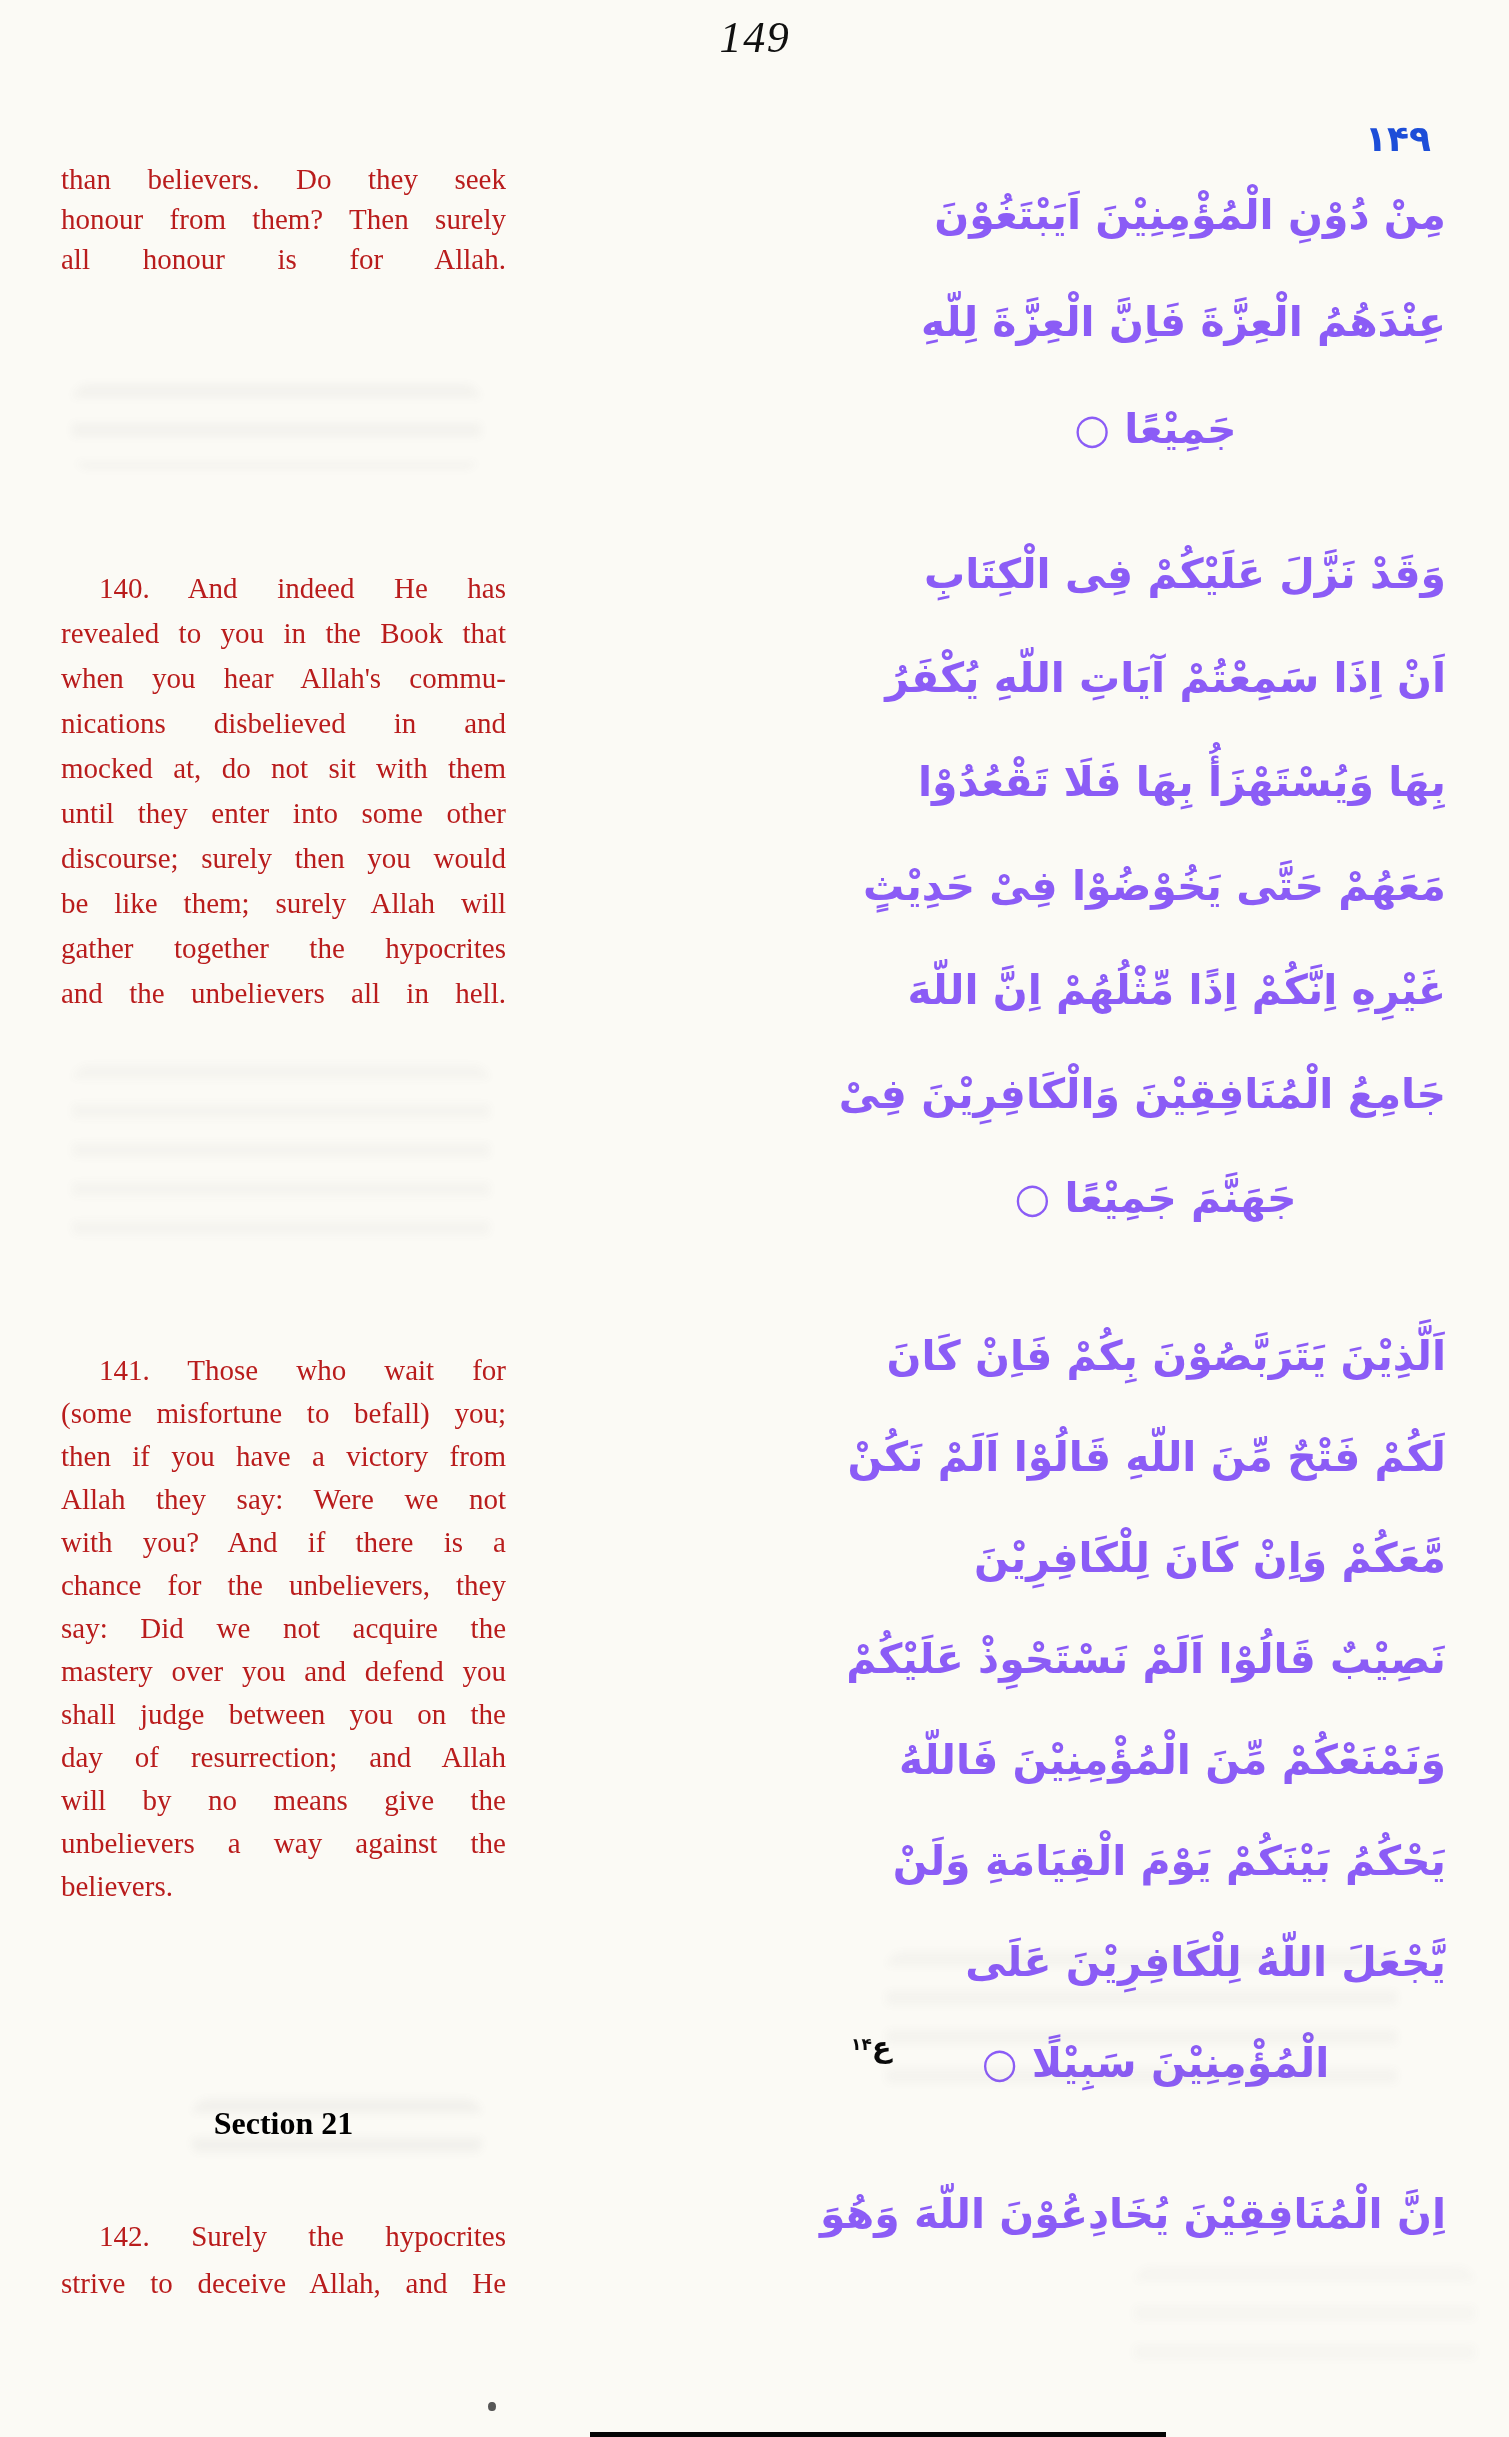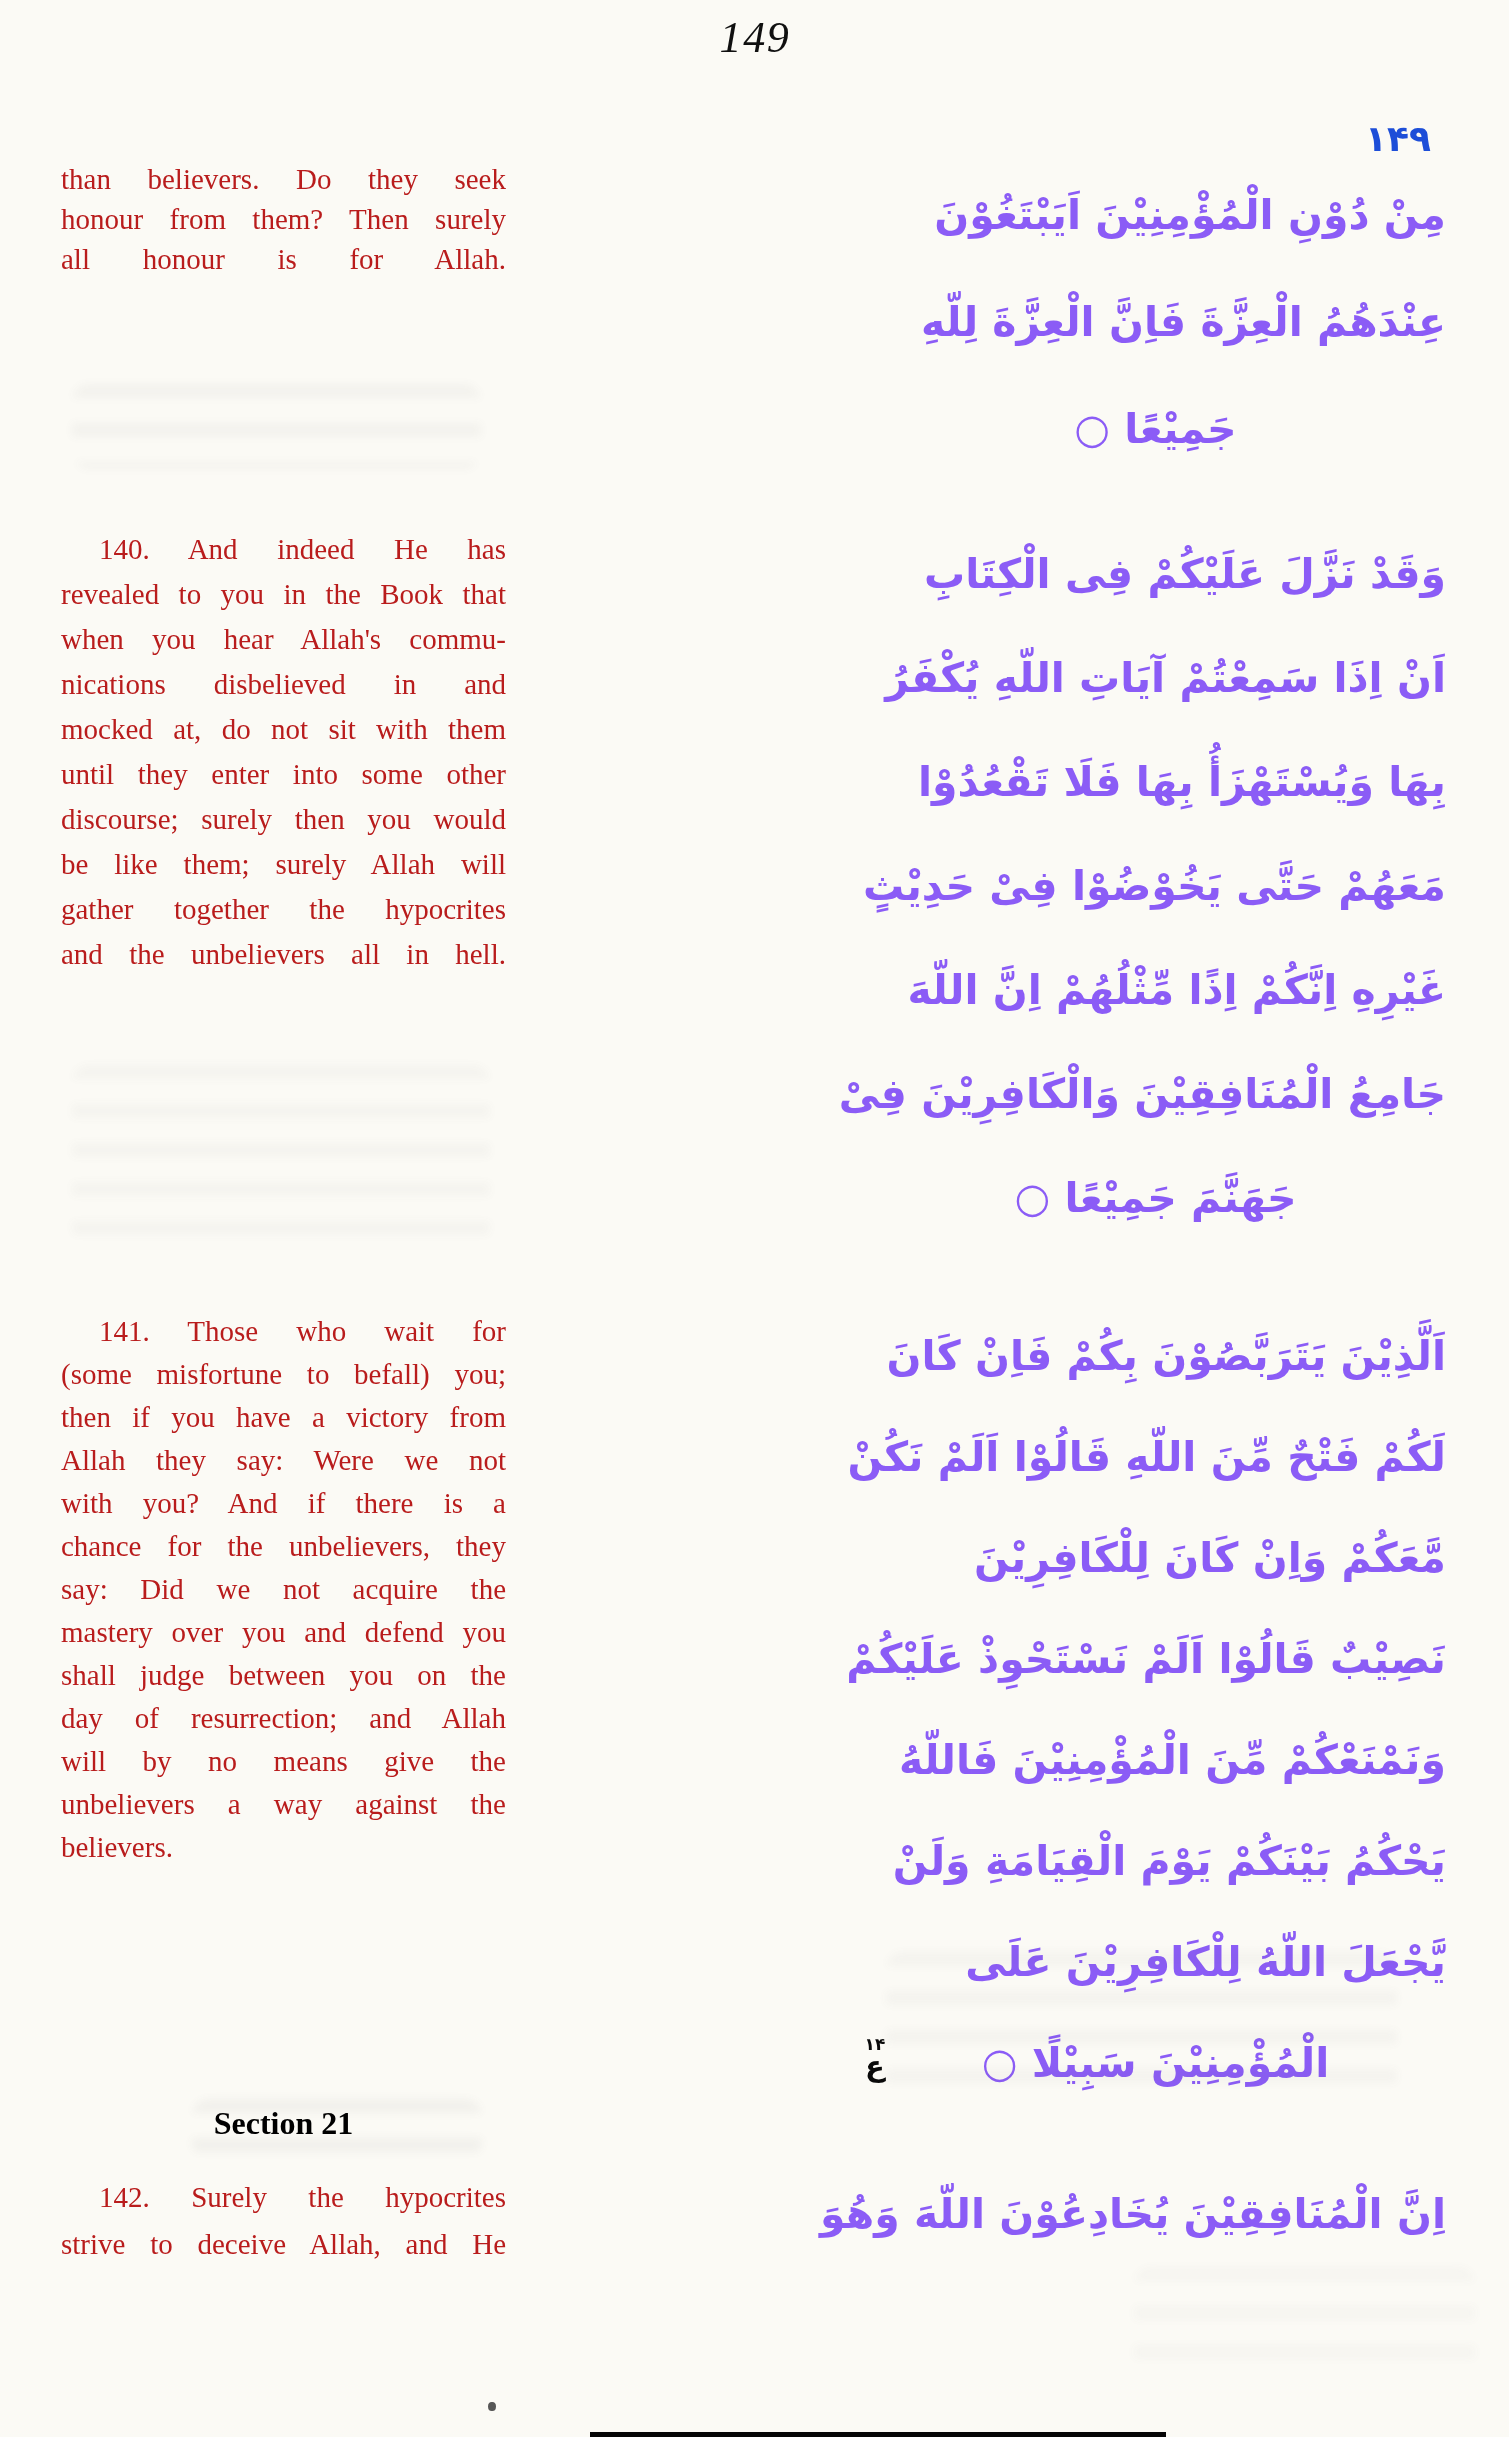--- a/index.html
+++ b/index.html
@@ -30,42 +30,42 @@
   .para1{top:159px;font-size:29px;line-height:40px;}
   .para2{top:527px;font-size:29px;line-height:45px;}
   .para3{top:1310px;font-size:29px;line-height:43px;}
   .para4{top:2174px;font-size:29px;line-height:47px;}
   .eng .eline{
     text-align:justify;text-align-last:justify;
     -moz-text-align-last:justify;text-justify:inter-word;
     white-space:normal;
   }
   .eng .eline.last-short{text-align:left;text-align-last:left;}
-  .eng .eline.ind{text-indent:38px;}
+  .eng .eline.ind{text-indent:38px;margin-top:39px;}
   .section{
     position:absolute;left:61px;top:2105px;width:445px;
     text-align:center;font-weight:bold;font-size:32px;
     font-family:"Liberation Serif", serif;color:#000000;
   }
   
   .arb{
     position:absolute;left:831px;width:615px;
     direction:rtl;unicode-bidi:embed;
     font-family:"DejaVu Sans", sans-serif;font-weight:bold;
     color:#8b5cf6;
   }
   .arb1{top:162px;font-size:41px;line-height:107px;}
   .arb2{top:522px;font-size:41px;line-height:104px;}
   .arb3{top:1306px;font-size:41px;line-height:101px;}
   .arb4{top:2163px;font-size:41px;line-height:102px;}
   .arb .aline{text-align:right;white-space:nowrap;}
   .arb .aline.cent{text-align:center;padding-left:34px;}
   .ruku{
     position:absolute;left:851px;top:2035px;width:48px;
-    display:flex;flex-direction:column;align-items:center;
+    display:flex;
     font-family:"DejaVu Sans", sans-serif;font-weight:bold;color:#0a0a0a;
   }
   .ruku-num{font-size:17px;line-height:19px;}
   .ruku-letter{font-size:29px;line-height:31px;margin-top:-3.4px;}
   
   .bleed{
     position:absolute;
     background:repeating-linear-gradient(180deg, rgba(100,100,100,0.55) 0 13.6px, transparent 13.6px 39px);
     filter:blur(4.3px);border-radius:17px;
   }

